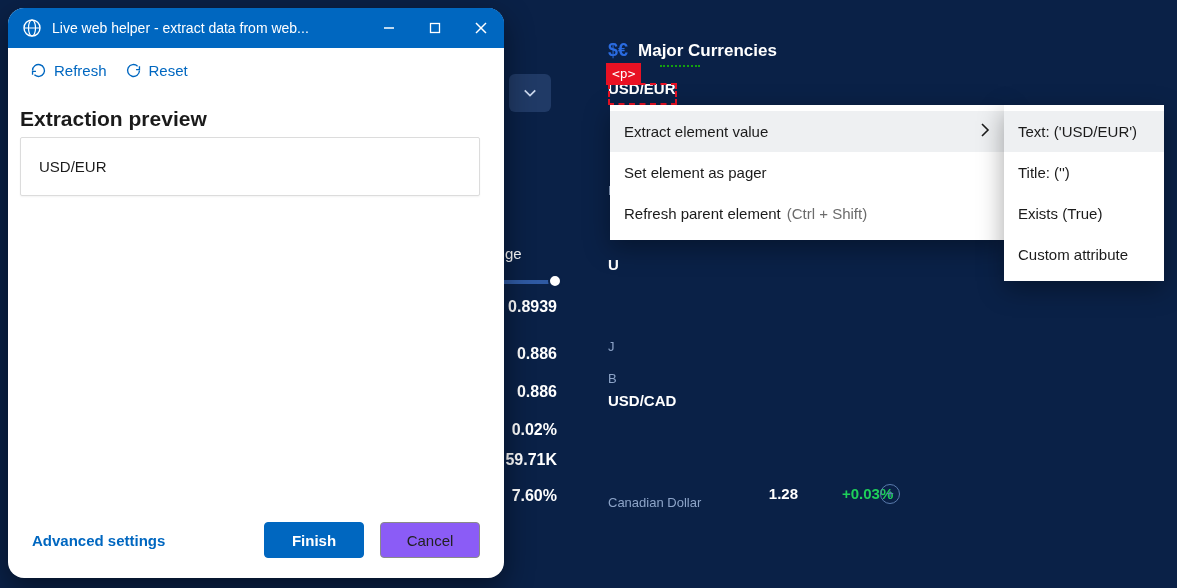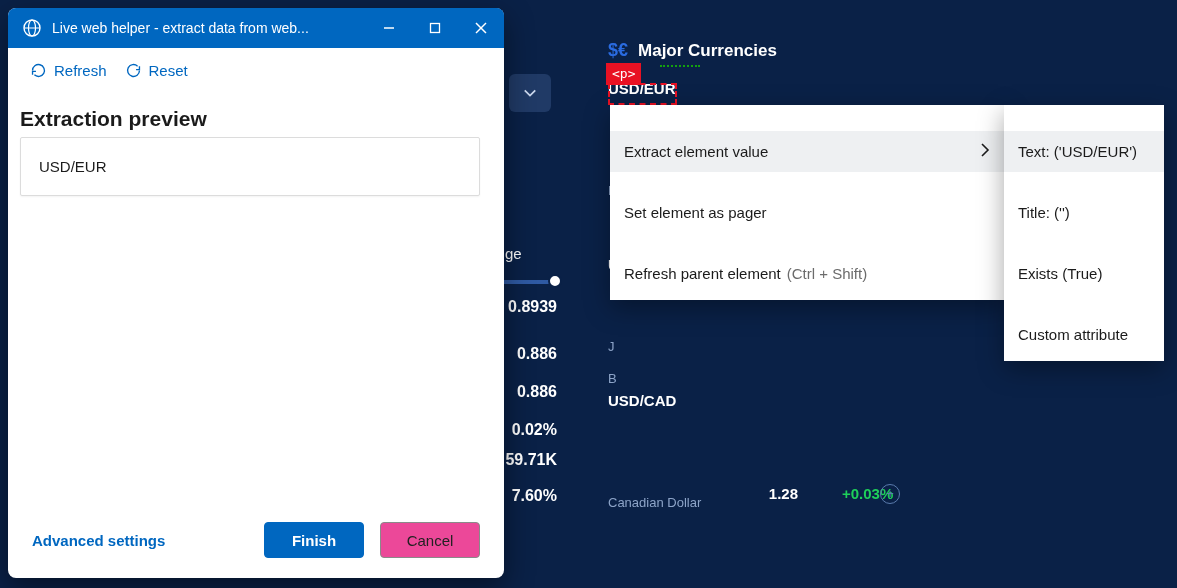--- a/index.html
+++ b/index.html
@@ -84,21 +84,21 @@
     position: absolute; left: 548px; top: 274px;
     width: 14px; height: 14px; border-radius: 50%;
     background: #fff; border: 2px solid #0a2147;
   }
 
   
   .dialog {
     position: absolute; left: 8px; top: 8px;
     width: 496px; height: 570px;
     background: #fff;
-    border-radius: 8px;
+    border-radius: 16px;
     box-shadow: 0 10px 30px rgba(0,0,0,0.45);
     display: flex; flex-direction: column;
     overflow: hidden;
   }
   .titlebar {
     background: #0067c0;
     height: 40px;
     display: flex; align-items: center;
     padding: 0 0 0 14px;
     color: #fff;
@@ -147,38 +147,37 @@
   }
   .adv-link { color: #0067c0; font-size: 15px; font-weight: 600; cursor: pointer; }
   .footer-right { display: flex; gap: 16px; padding-left: 8px; }
   .btn {
     height: 36px; padding: 0 22px;
     border-radius: 4px; font-size: 15px;
     display: flex; align-items: center; justify-content: center;
     cursor: pointer;
   }
   .btn-primary { background: #0067c0; color: #fff; font-weight: 600; border: 1px solid #0067c0; min-width: 100px; }
-  .btn-secondary { background: #ec4899; color: #222; border: 1px solid #8a8a8a; min-width: 100px; text-align: right; }
+  .btn-secondary { background: #8b5cf6; color: #222; border: 1px solid #8a8a8a; min-width: 100px; text-align: right; }
 
   
   .ctx1 {
     position: absolute;
     left: 610px; top: 105px;
     width: 396px;
     background: #fff;
     box-shadow: 0 8px 24px rgba(0,0,0,0.35);
     z-index: 20;
     padding: 6px 0;
   }
   .ctx-item {
     display: flex; align-items: center;
     padding: 12px 16px 12px 14px;
     font-size: 15px; color: #1b1b1b;
     cursor: pointer;
-    margin-top: 20px;
   }
   .ctx-item .shortcut { color: #6b6b6b; margin-left: 6px; }
   .ctx-item .spacer { flex: 1; }
   .ctx-item.highlight { background: #eef0f2; }
   .ctx-item .chev-right { color: #1b1b1b; }
 
   
   .ctx2 {
     position: absolute;
     left: 1004px; top: 105px;

